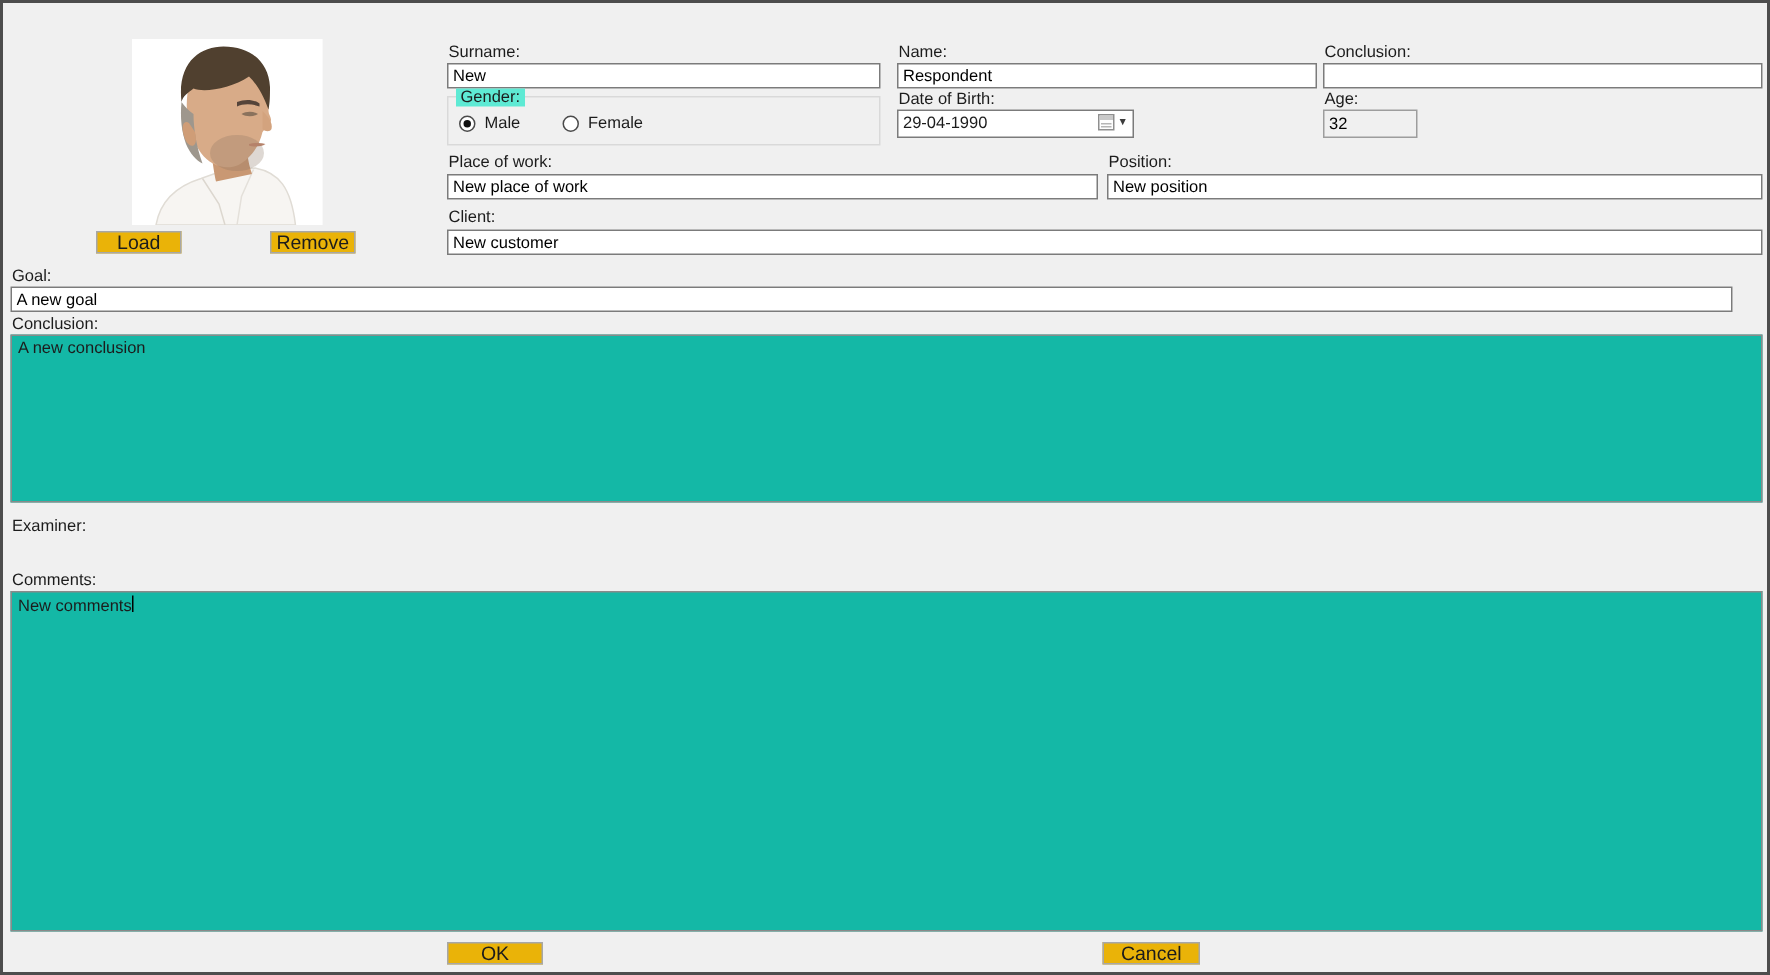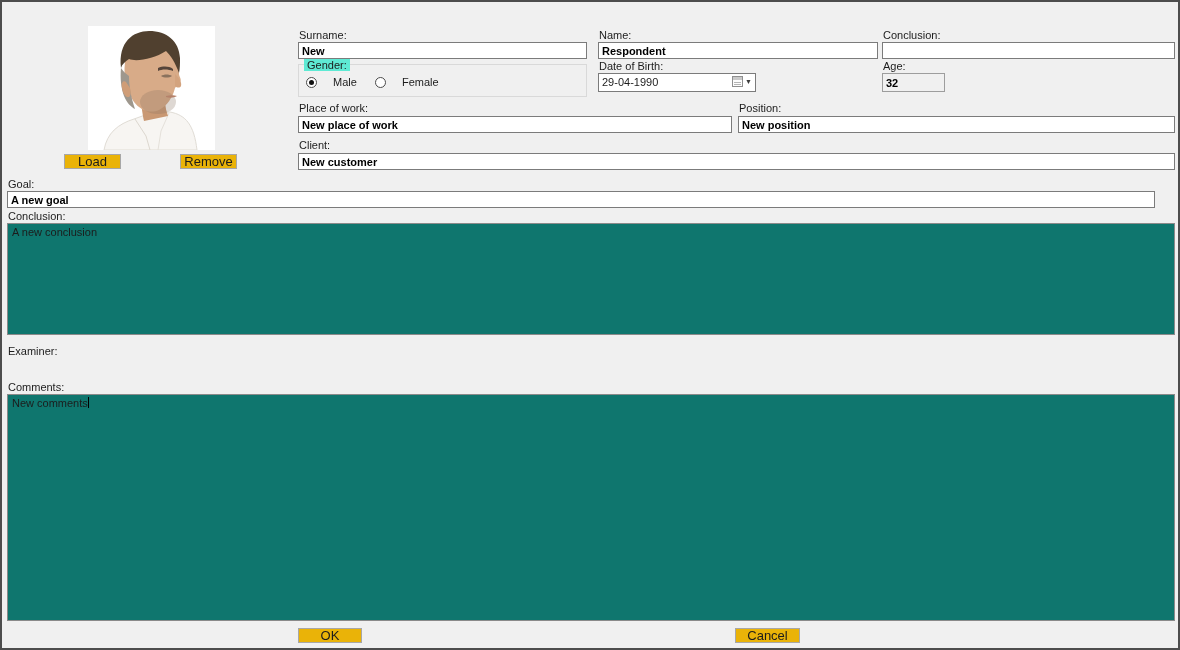--- a/index.html
+++ b/index.html
@@ -9,45 +9,45 @@
   .window {
     position: absolute; left: 0; top: 0; width: 1180px; height: 650px;
     background: #f0f0f0; border: 2px solid #4d4d4d; overflow: hidden;
   }
 
   .lbl { position: absolute; font-size: 11px; color: #1c1c1c; white-space: nowrap; line-height: 12px; }
 
   .tb {
     position: absolute; background: #ffffff; border: 1px solid #7b7b7b;
     font-family: "Liberation Sans", sans-serif; font-size: 11px; color: #000;
-    padding: 1px 3px 0 3px; line-height: 14px; outline: none; font-weight: bold;
+    padding: 1px 3px 0 3px; line-height: 14px; outline: none;
   }
   input.tb { height: 17px; }
 
   .tb-ro { background: #f0f0f0; border: 1px solid #9d9d9d; }
 
   .tarea {
-    position: absolute; background: #0f766e; border: 1px solid #8a8a8a;
+    position: absolute; background: #14b8a6; border: 1px solid #8a8a8a;
     font-size: 11px; line-height: 13px; padding: 2px 4px; overflow: hidden;
     white-space: pre-wrap; cursor: text;
   }
   .caret { display: inline-block; width: 1px; height: 11px; background: #000; vertical-align: -1px; }
 
   .btn {
     position: absolute; background: #eab308; border: 1px solid #a7a7a7;
     font-family: "Liberation Sans", sans-serif; font-size: 13px; color: #1c1c1c;
     line-height: 12px; padding: 0; cursor: pointer;
   }
 
   .groupbox { position: absolute; border: 1px solid #d9d9d9; background: #f0f0f0; }
   .groupbox .legend {
     position: absolute; left: 5px; top: -6px; background: #5eead4;
     padding: 0 3px; font-size: 11px; line-height: 12px;
   }
-  .radio-row { position: absolute; display: flex; align-items: center; gap: 16px; cursor: default; }
+  .radio-row { position: absolute; display: flex; align-items: center; gap: 6px; cursor: default; }
   .radio {
     width: 11px; height: 11px; border: 1px solid #4b4b4b; border-radius: 50%;
     background: #fff; position: relative; flex: 0 0 auto;
   }
   .radio.checked::after {
     content: ""; position: absolute; left: 2px; top: 2px; width: 5px; height: 5px;
     border-radius: 50%; background: #111;
   }
 
   .photo-box { position: absolute; background: #ffffff; overflow: hidden; }

